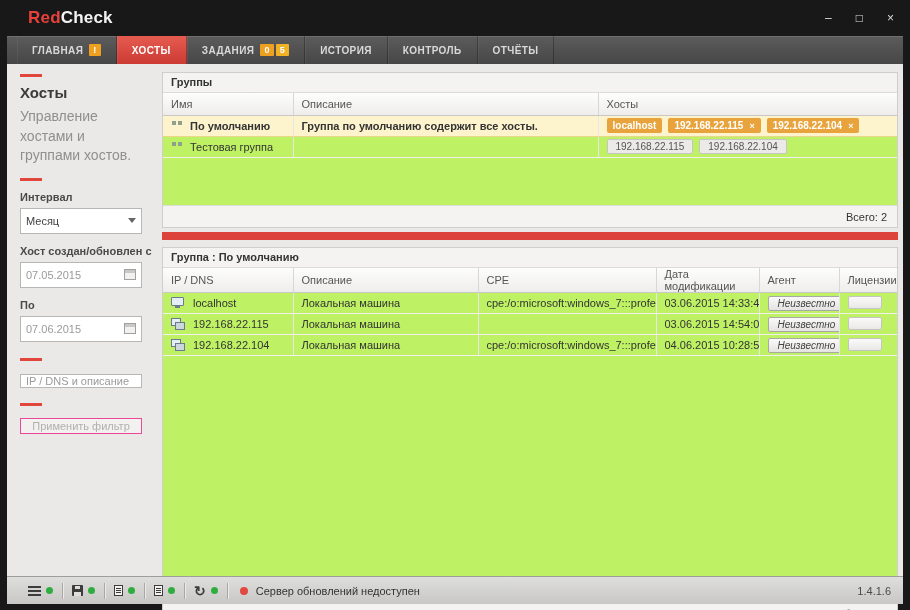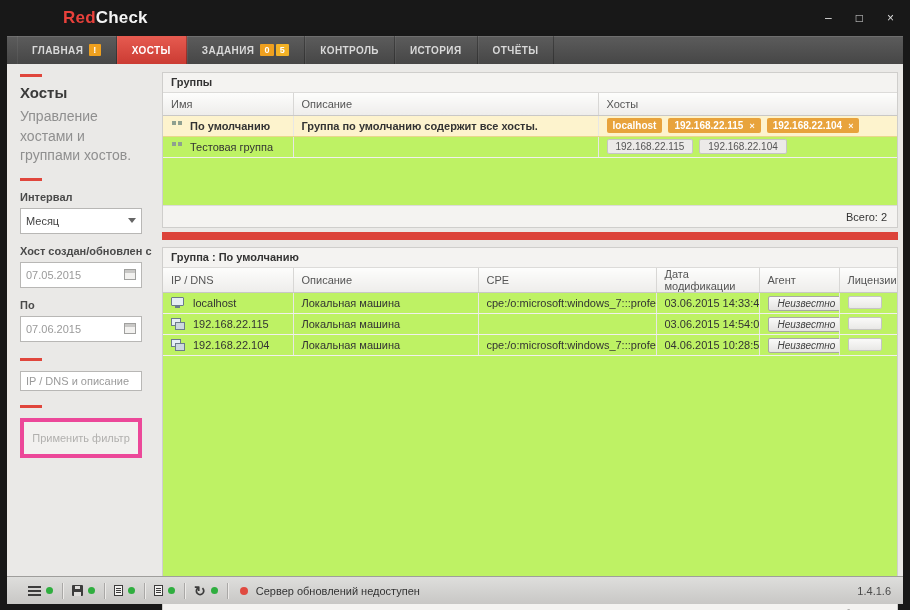--- a/index.html
+++ b/index.html
@@ -4,21 +4,21 @@
 <style>
   * { margin:0; padding:0; box-sizing:border-box; }
   html,body { background:#000; }
   body { font-family:"Liberation Sans", sans-serif; }
 
   .window { position:relative; width:910px; height:610px; background:#181818; overflow:hidden; }
 
   
   .titlebar { position:absolute; top:0; left:0; width:100%; height:36px; display:flex; align-items:center; padding-left:28px; }
   .logo { font-size:17px; font-weight:bold; letter-spacing:.2px; cursor:default; }
-  .logo .red { color:#e8413b;margin-left:35px; }
+  .logo .red { color:#e8413b; }
   .logo .white { color:#f3f3f3; }
   .menubar { display:flex; margin-left:42px; gap:30px; }
   .menu-item { font-size:11px; color:#cfcfcf; letter-spacing:.7px; cursor:default; }
   .win-controls { position:absolute; right:16px; top:0; height:36px; display:flex; align-items:center; gap:24px; color:#dcdcdc; font-size:12px; }
   .win-controls span { cursor:default; }
 
   
   .tabstrip { position:absolute; top:36px; left:7px; width:896px; height:28px;
               background:linear-gradient(180deg,#5c5c5c,#464646); display:flex; padding-left:10px;
               box-shadow:inset 0 1px 0 #6e6e6e; }
@@ -39,23 +39,23 @@
   .d2 { margin:12px 0 10px; }
   .d3 { margin:16px 0 10px; }
   .d4 { margin:14px 0 10px; }
   .sb-label { font-size:11px; font-weight:bold; color:#4a4a4a; margin:0 0 5px; white-space:nowrap; }
   .sb-field { height:20px; background:#fff; border:1px solid #b8b7b5; display:flex; align-items:center;
               padding:12px 5px; font-size:11px; color:#3f3f3f; margin-bottom:11px; cursor:default; }
   .chev { margin-left:auto; width:0; height:0; border-left:4px solid transparent; border-right:4px solid transparent; border-top:5px solid #666; }
   .sb-date { color:#9a9a9a; }
   .cal-icon { margin-left:auto; width:12px; height:11px; border:1px solid #a0a09e;
               background:linear-gradient(180deg,#c9c8c6 0 3px,#f2f1ef 3px); }
-  .sb-input { width:100%; height:20px; border:1px solid #b8b7b5; font-size:11px; padding:0 5px; color:#444; font-family:inherit; }
+  .sb-input { width:100%; height:14px; border:1px solid #b8b7b5; font-size:11px; padding:0 5px; color:#444; font-family:inherit; }
   .sb-input::placeholder { color:#9a9a9a; }
-  .sb-btn { width:100%; height:40px; background:#f2f1ef; border:4px solid #ec4899; color:#b1b0ae; font-size:11px; font-family:inherit; }
+  .sb-btn { width:100%; height:16px; background:#f2f1ef; border:1px solid #ec4899; color:#b1b0ae; font-size:11px; font-family:inherit; }
 
   
   .content { position:absolute; left:148px; top:0; width:748px; height:100%; }
   .panel { position:absolute; left:7px; width:736px; background:#bef264; border:1px solid #cfcecc; }
   .panel-groups { top:8px; height:156px; }
   .red-divider { position:absolute; left:7px; top:168px; width:736px; height:8px; background:#dc433a; }
   .panel-hosts { top:183px; height:378px; }
   .panel-header { height:20px; background:#f4f3f1; border-bottom:1px solid #dcdbd9; font-size:11px; font-weight:bold;
                   color:#333; padding:3px 8px; }
   .panel-foot { position:absolute; left:0; right:0; bottom:0; height:22px; background:#f4f3f1; border-top:1px solid #dcdbd9;
@@ -136,24 +136,24 @@
     </div>
     <div class="tab active">
       <span>ХОСТЫ</span>
     </div>
     <div class="tab">
       <span>ЗАДАНИЯ</span>
       <span class="badge">0</span>
       <span class="badge b2">5</span>
     </div>
     <div class="tab">
+      <span>ИСТОРИЯ</span>
+    </div>
+    <div class="tab">
       <span>КОНТРОЛЬ</span>
-    </div>
-    <div class="tab">
-      <span>ИСТОРИЯ</span>
     </div>
     <div class="tab">
       <span>ОТЧЁТЫ</span>
     </div>
   </div>
 
   <div class="main">
 
     <div class="sidebar">
       <div class="red-dash"></div>

